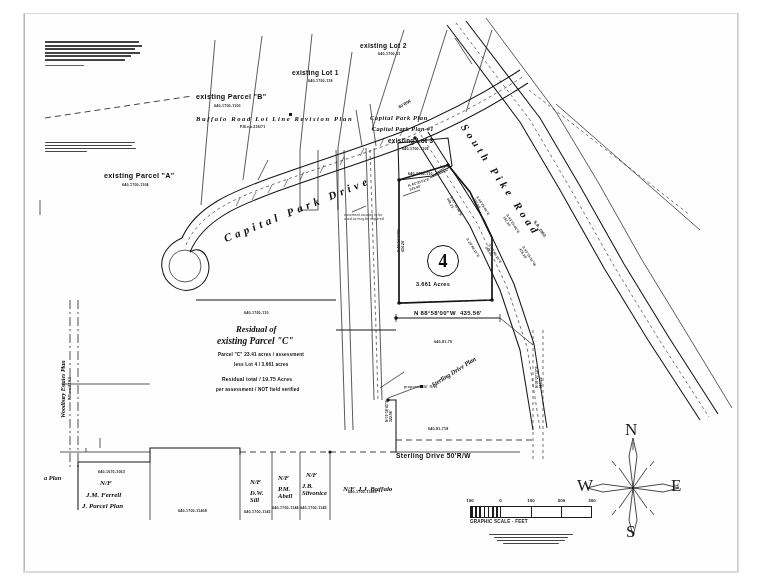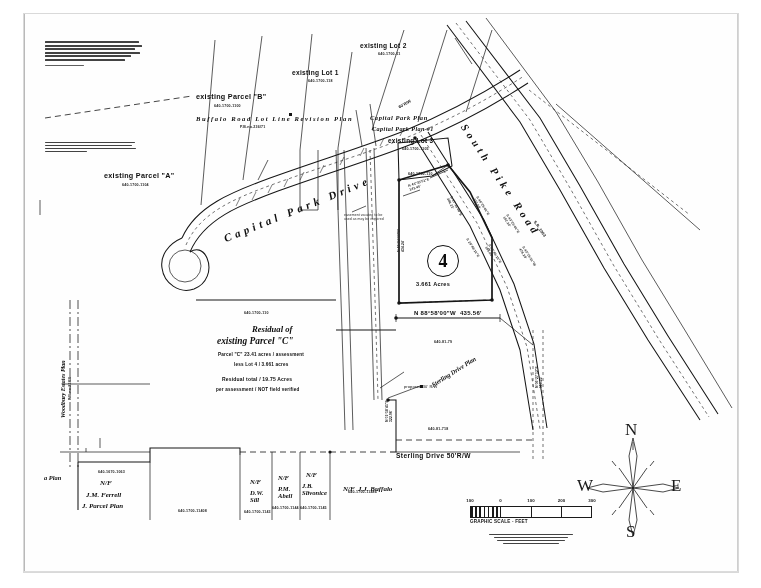--- a/index.html
+++ b/index.html
@@ -254,21 +254,21 @@
   <div class="t tiny rot" style="left:490px;top:244px;transform:rotate(58deg);white-space:pre-line;font-weight:bold;">S 47°45'15"E
 185.60'</div>
   <div class="t tiny rot" style="left:524px;top:246px;transform:rotate(58deg);white-space:pre-line;font-weight:bold;">S 42°15'21"W
 478.29'</div>
   <div class="t tiny rot" style="left:386px;top:422px;transform:rotate(-90deg);white-space:pre-line;font-weight:bold;">N 01°18'41"E
 322.96'</div>
   <div class="t tiny rot" style="left:536px;top:388px;transform:rotate(-90deg);white-space:pre-line;font-weight:bold;">N 06°27'12"E
 113.22'</div>
 
   <div class="t parcelnum" style="left:244px;top:311px;">640-1700-110</div>
-  <div class="t scr" style="left:252px;top:325px;font-size:8.6px;">Residual of</div>
+  <div class="t scr" style="left:236px;top:325px;font-size:8.6px;">Residual of</div>
   <div class="t scr" style="left:217px;top:336px;font-size:9.4px;">existing Parcel "C"</div>
   <div class="t blk" style="left:218px;top:352px;font-size:4.6px;letter-spacing:.2px;">Parcel "C" 23.41 acres / assessment</div>
   <div class="t blk" style="left:234px;top:362px;font-size:4.6px;letter-spacing:.2px;">less Lot 4 / 3.661 acres</div>
   <div class="t blk" style="left:222px;top:377px;font-size:5px;letter-spacing:.2px;">Residual total / 19.75 Acres</div>
   <div class="t blk" style="left:216px;top:387px;font-size:4.6px;letter-spacing:.2px;">per assessment / NOT field verified</div>
 
   <div class="t parcelnum" style="left:434px;top:340px;">640-81-79</div>
 
   <div class="t parcelnum" style="left:428px;top:427px;">640-81-718</div>
 

